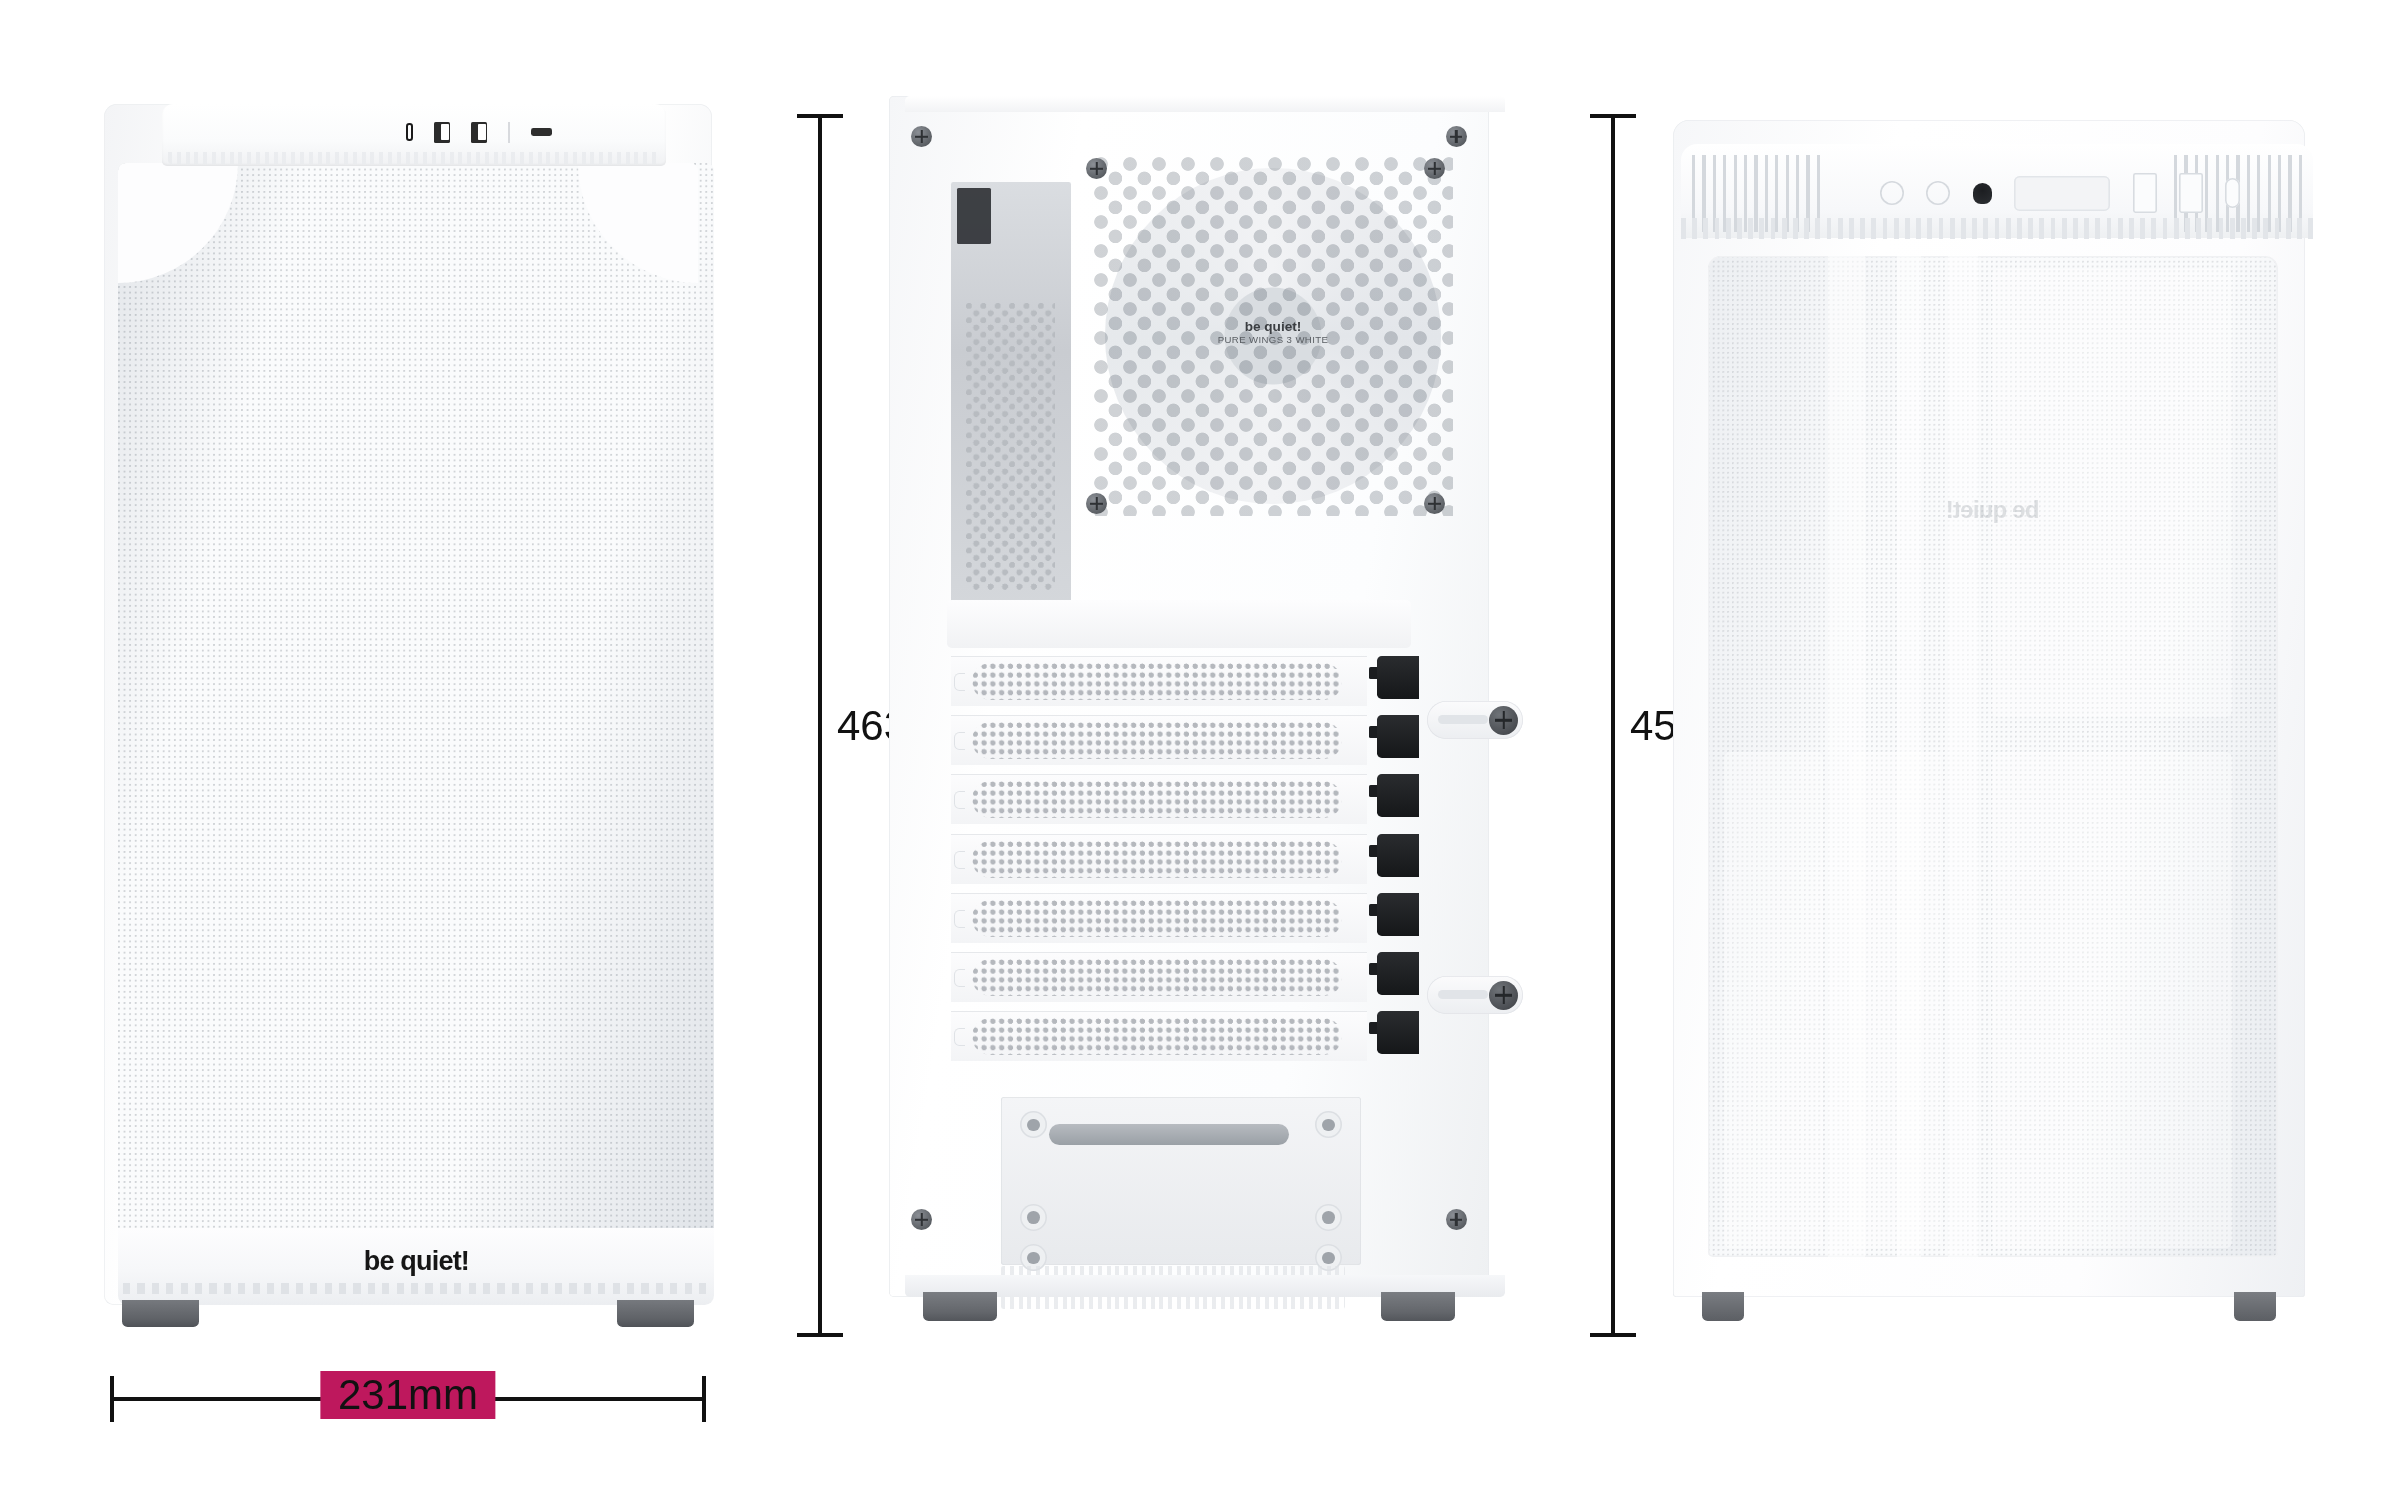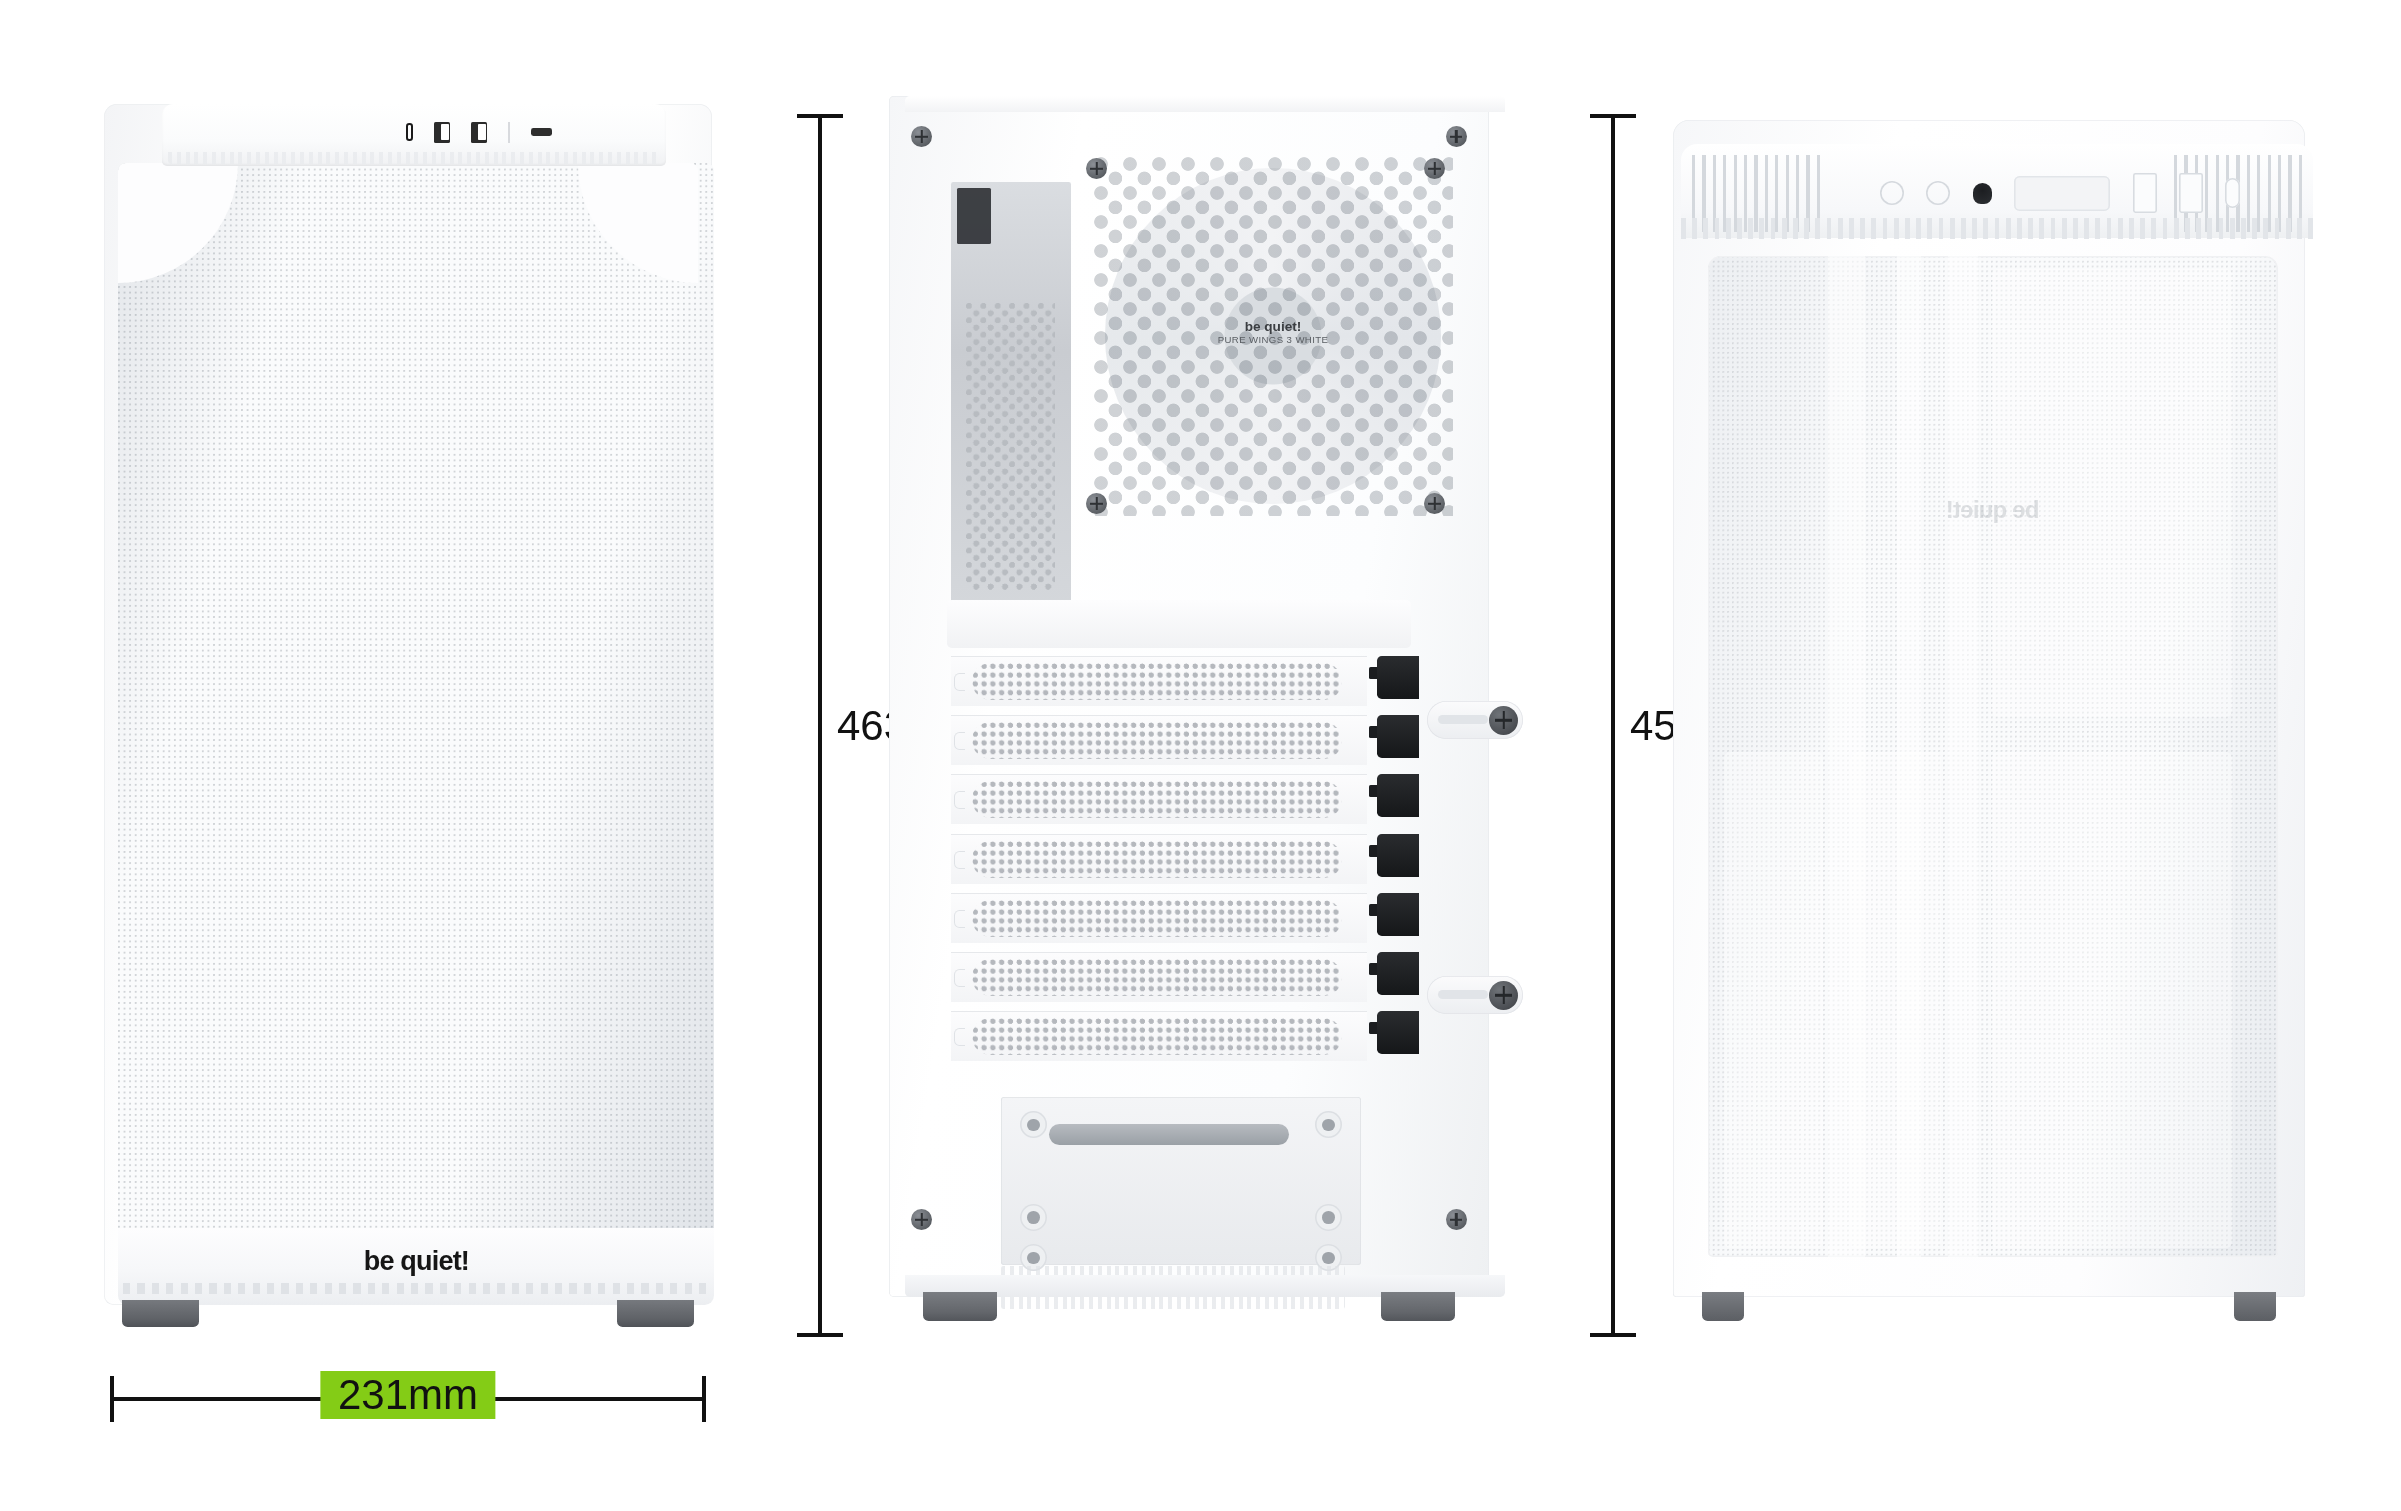--- a/index.html
+++ b/index.html
@@ -231,21 +231,21 @@
   .dim-v .cap { position:absolute; left:-21px; width:46px; height:4px; background:#111; }
   .dim-v .cap.t { top:0; } .dim-v .cap.b { bottom:0; }
   .dim-v .lbl { position:absolute; left:19px; top:50%; transform:translateY(-50%);
     font-size:42px; color:#111; white-space:nowrap; }
 
   .dim-h { position:absolute; }
   .dim-h .bar { position:absolute; left:0; right:0; top:0; height:4px; background:#111; }
   .dim-h .cap { position:absolute; top:-21px; height:46px; width:4px; background:#111; }
   .dim-h .cap.l { left:0; } .dim-h .cap.r { right:0; }
   .dim-h .lbl { position:absolute; left:50%; top:-25.6px; transform:translateX(-50%);
-    background:#84cc16; padding:0 17.6px; font-size:42px; color:#111; white-space:nowrap; }
+    background:#be185d; padding:0 17.6px; font-size:42px; color:#111; white-space:nowrap; }
 </style>
 </head>
 <body>
 
 <div class="stage">
 
   <div id="front-view">
     <div class="fv-shell">
 
       <div class="fv-mesh"></div>

